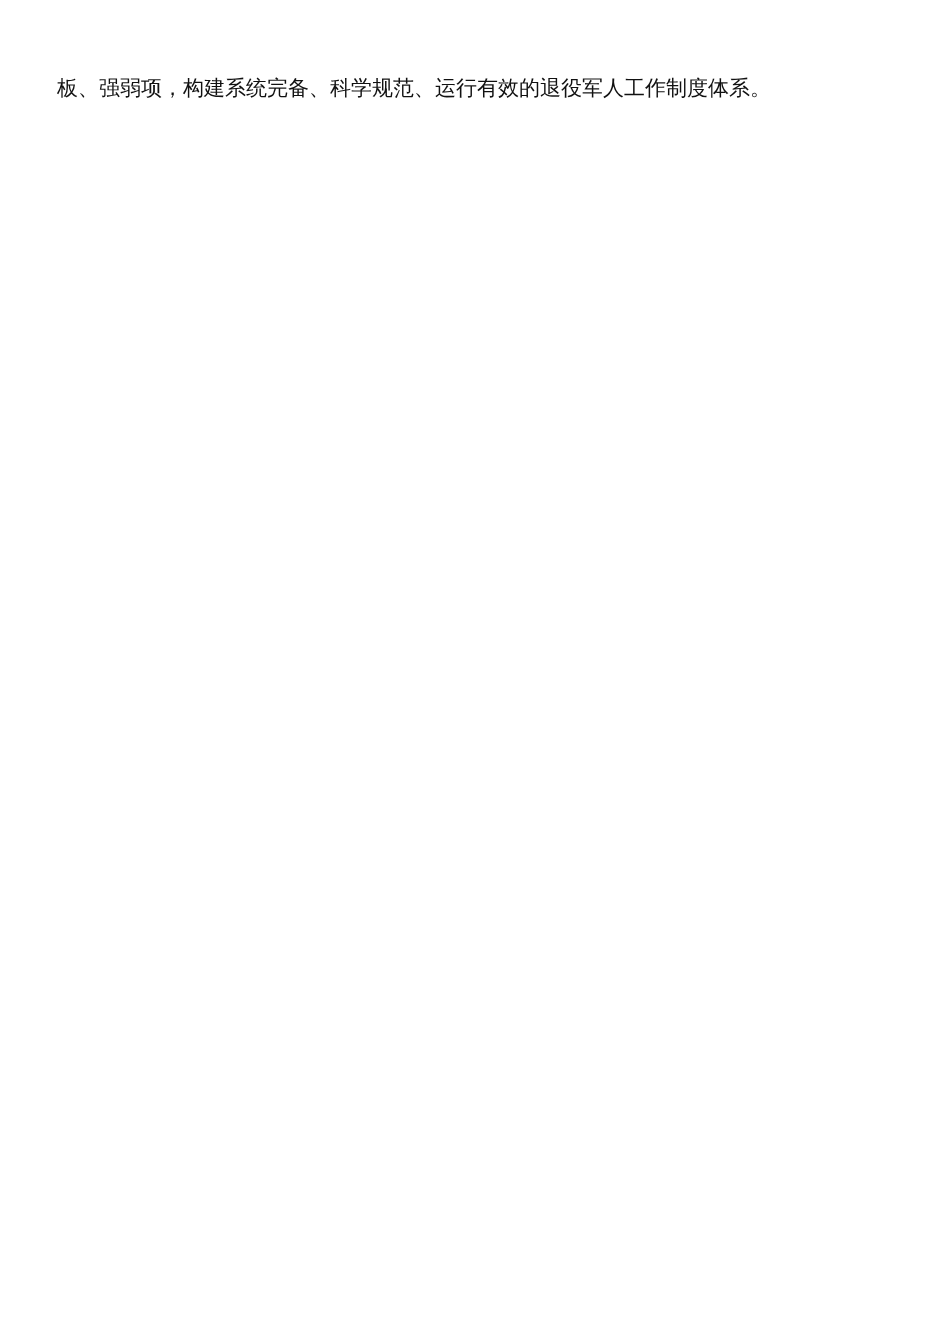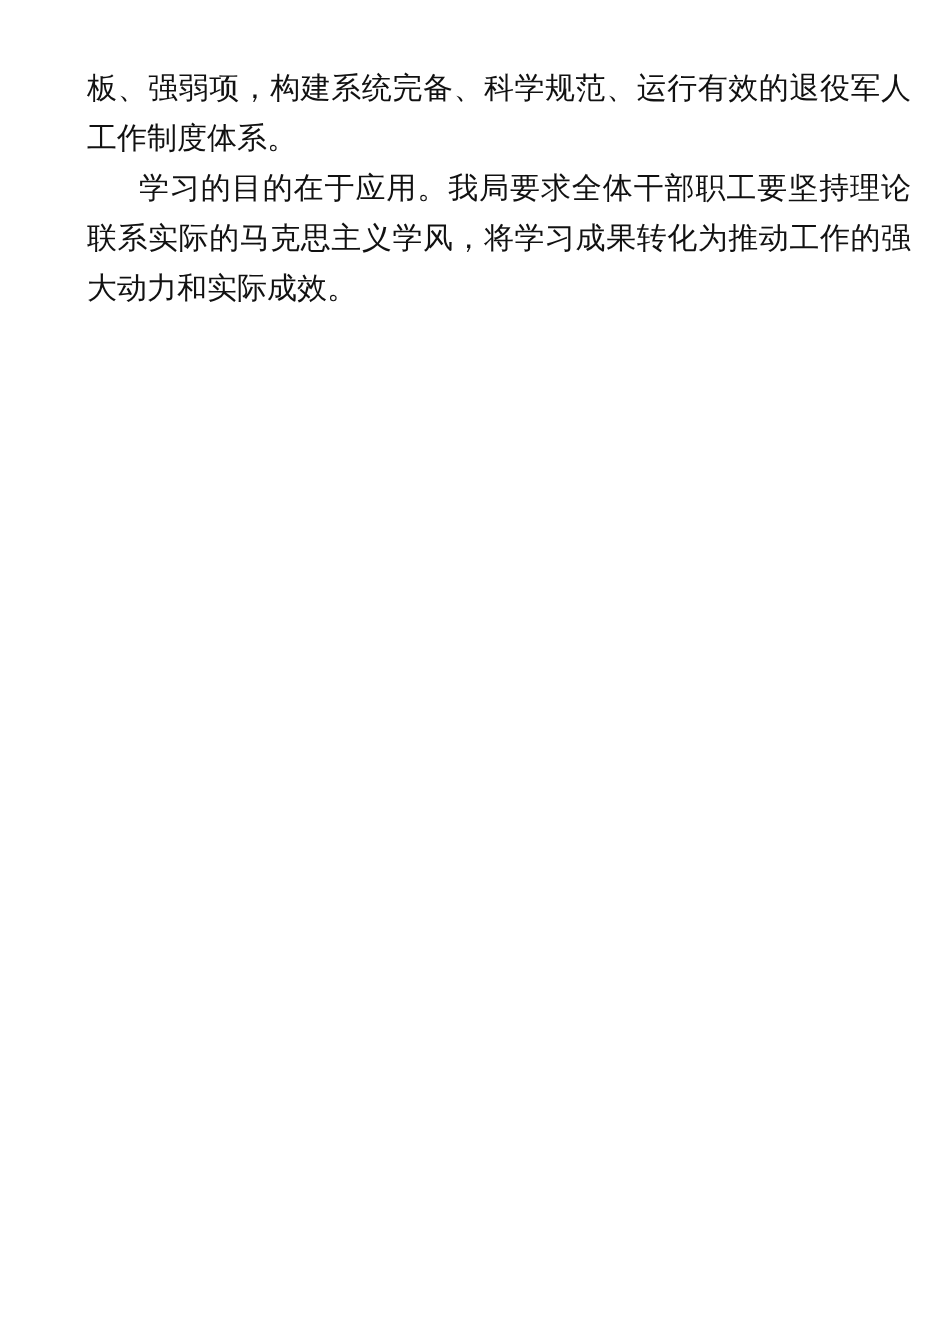--- a/index.html
+++ b/index.html
@@ -1,32 +1,30 @@
 <!DOCTYPE html>
 <html><head>
 <meta charset="utf-8">
 <style>
   html, body { margin: 0; padding: 0; background: #ffffff; }
   body { width: 950px; height: 1344px; position: relative; overflow: hidden; }
   .page {
     position: absolute; left: 57px; top: 63px; width: 824px;
     font-family: Liberation Serif, serif;
-    font-size: 30px; line-height: 50px; color: #111111;
+    font-size: 21px; line-height: 50px; color: #111111;
     text-align: justify;
-    margin-left: 30px;
   }
   .para { margin: 0; }
   .indent { text-indent: 52px; }
   .heading { text-indent: 52px; letter-spacing: 0.5px; }
   .bold { font-weight: bold; }
 </style>
 </head>
 <body>
 
 <div class="page">
   <p class="para">板、强弱项，构建系统完备、科学规范、运行有效的退役军人工作制度体系。</p>
 
 
 
-  <p class="para indent">学习的目的在于应用。我局要求全体干部职工要坚持理论联系实际的马克思主义学风，将学习成果转化为推动工作的强大动力和实际成效。</p>
 
 
 </div>
 
 </body></html>

